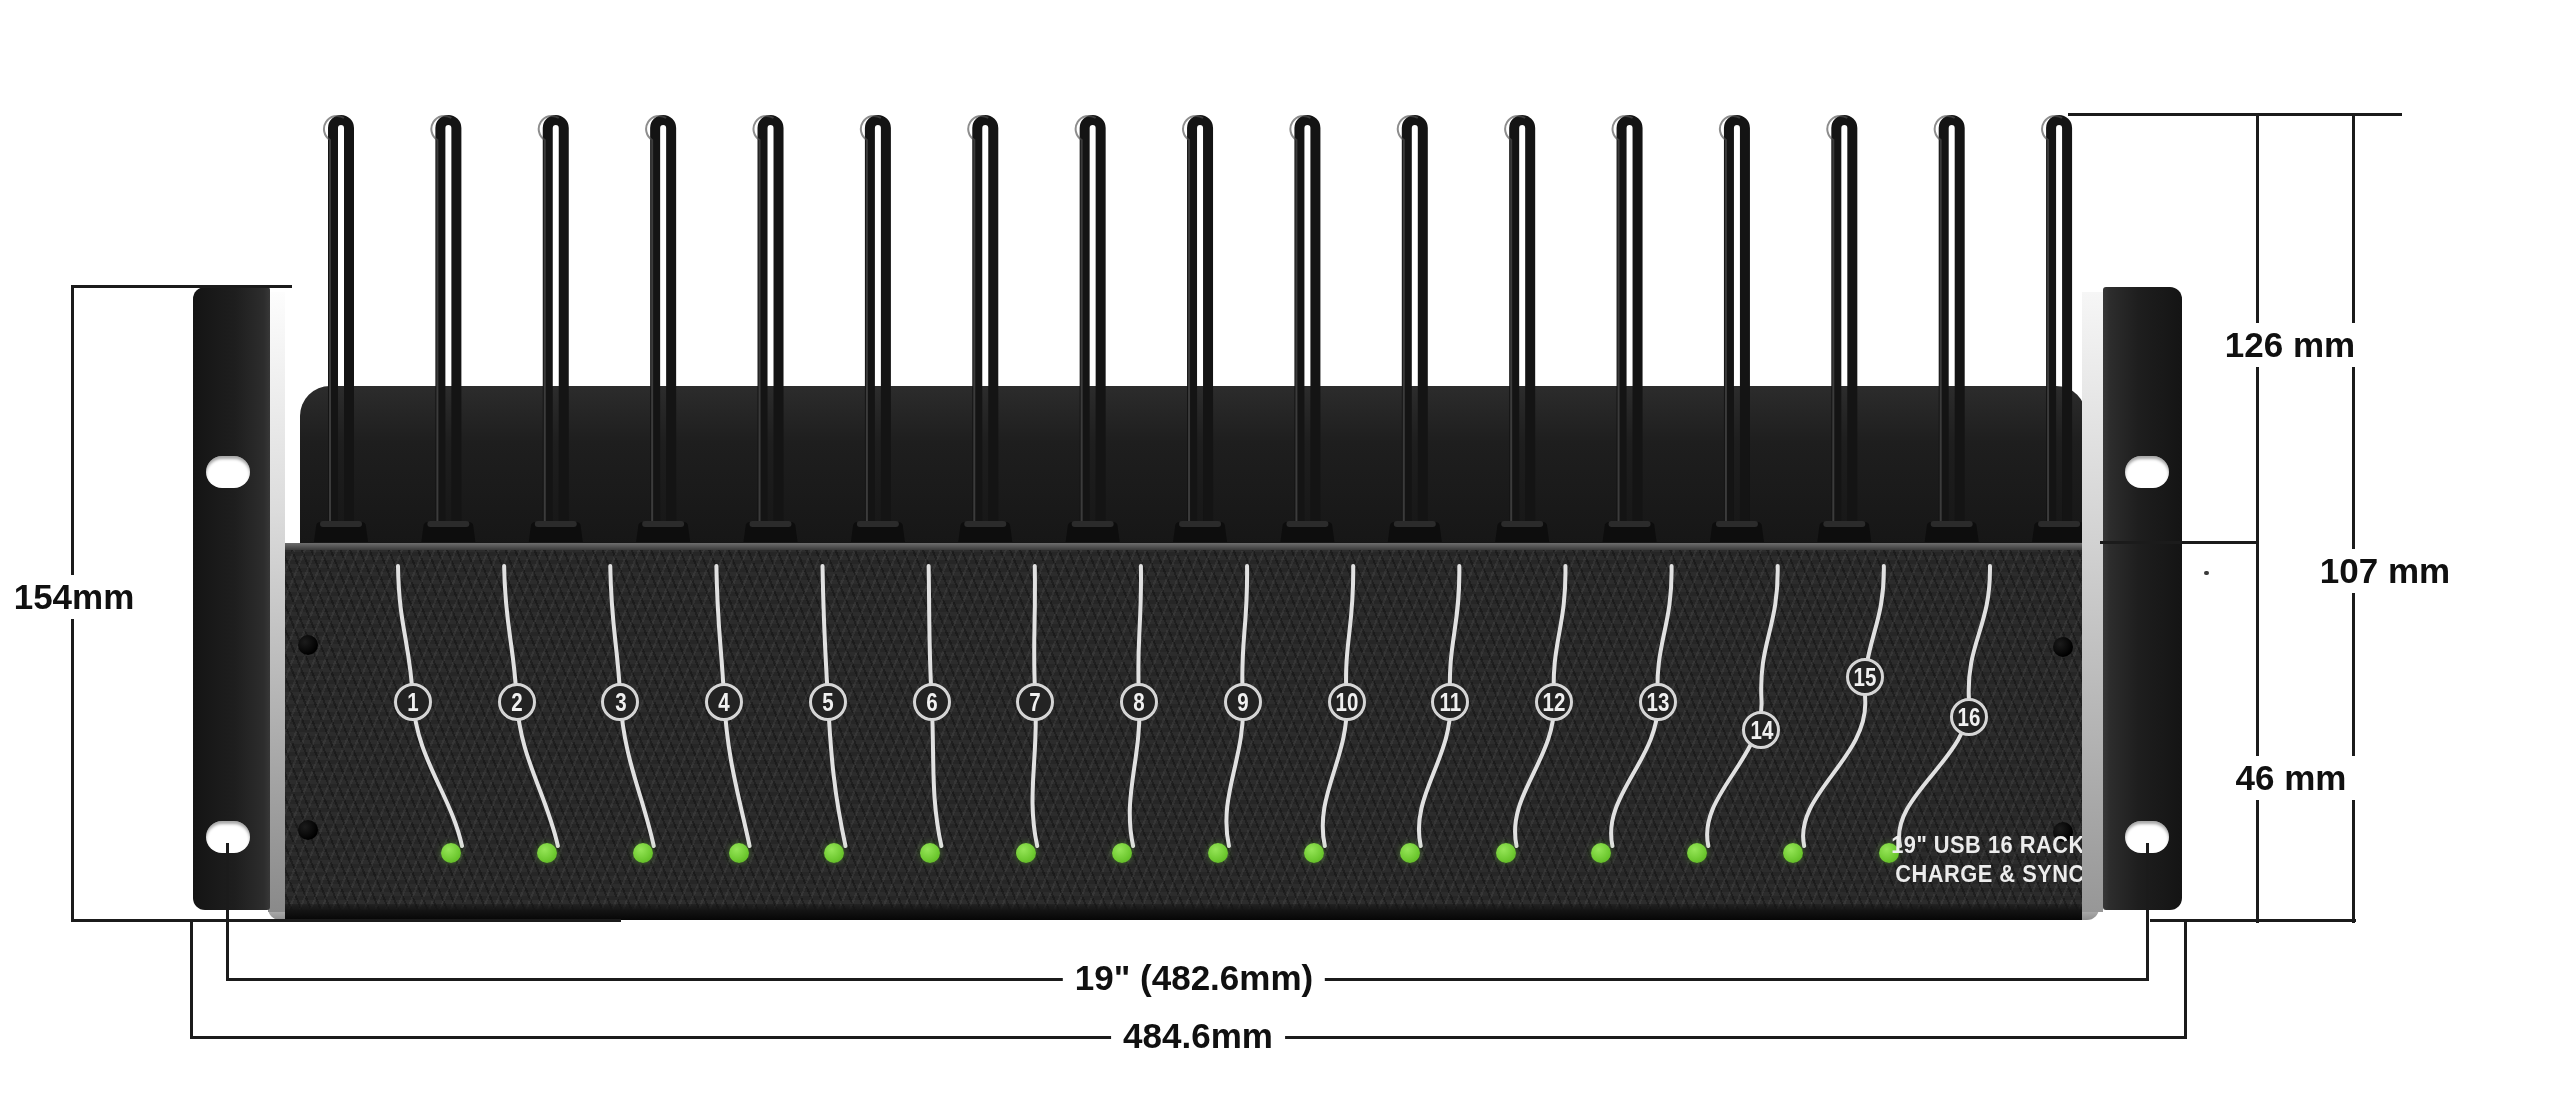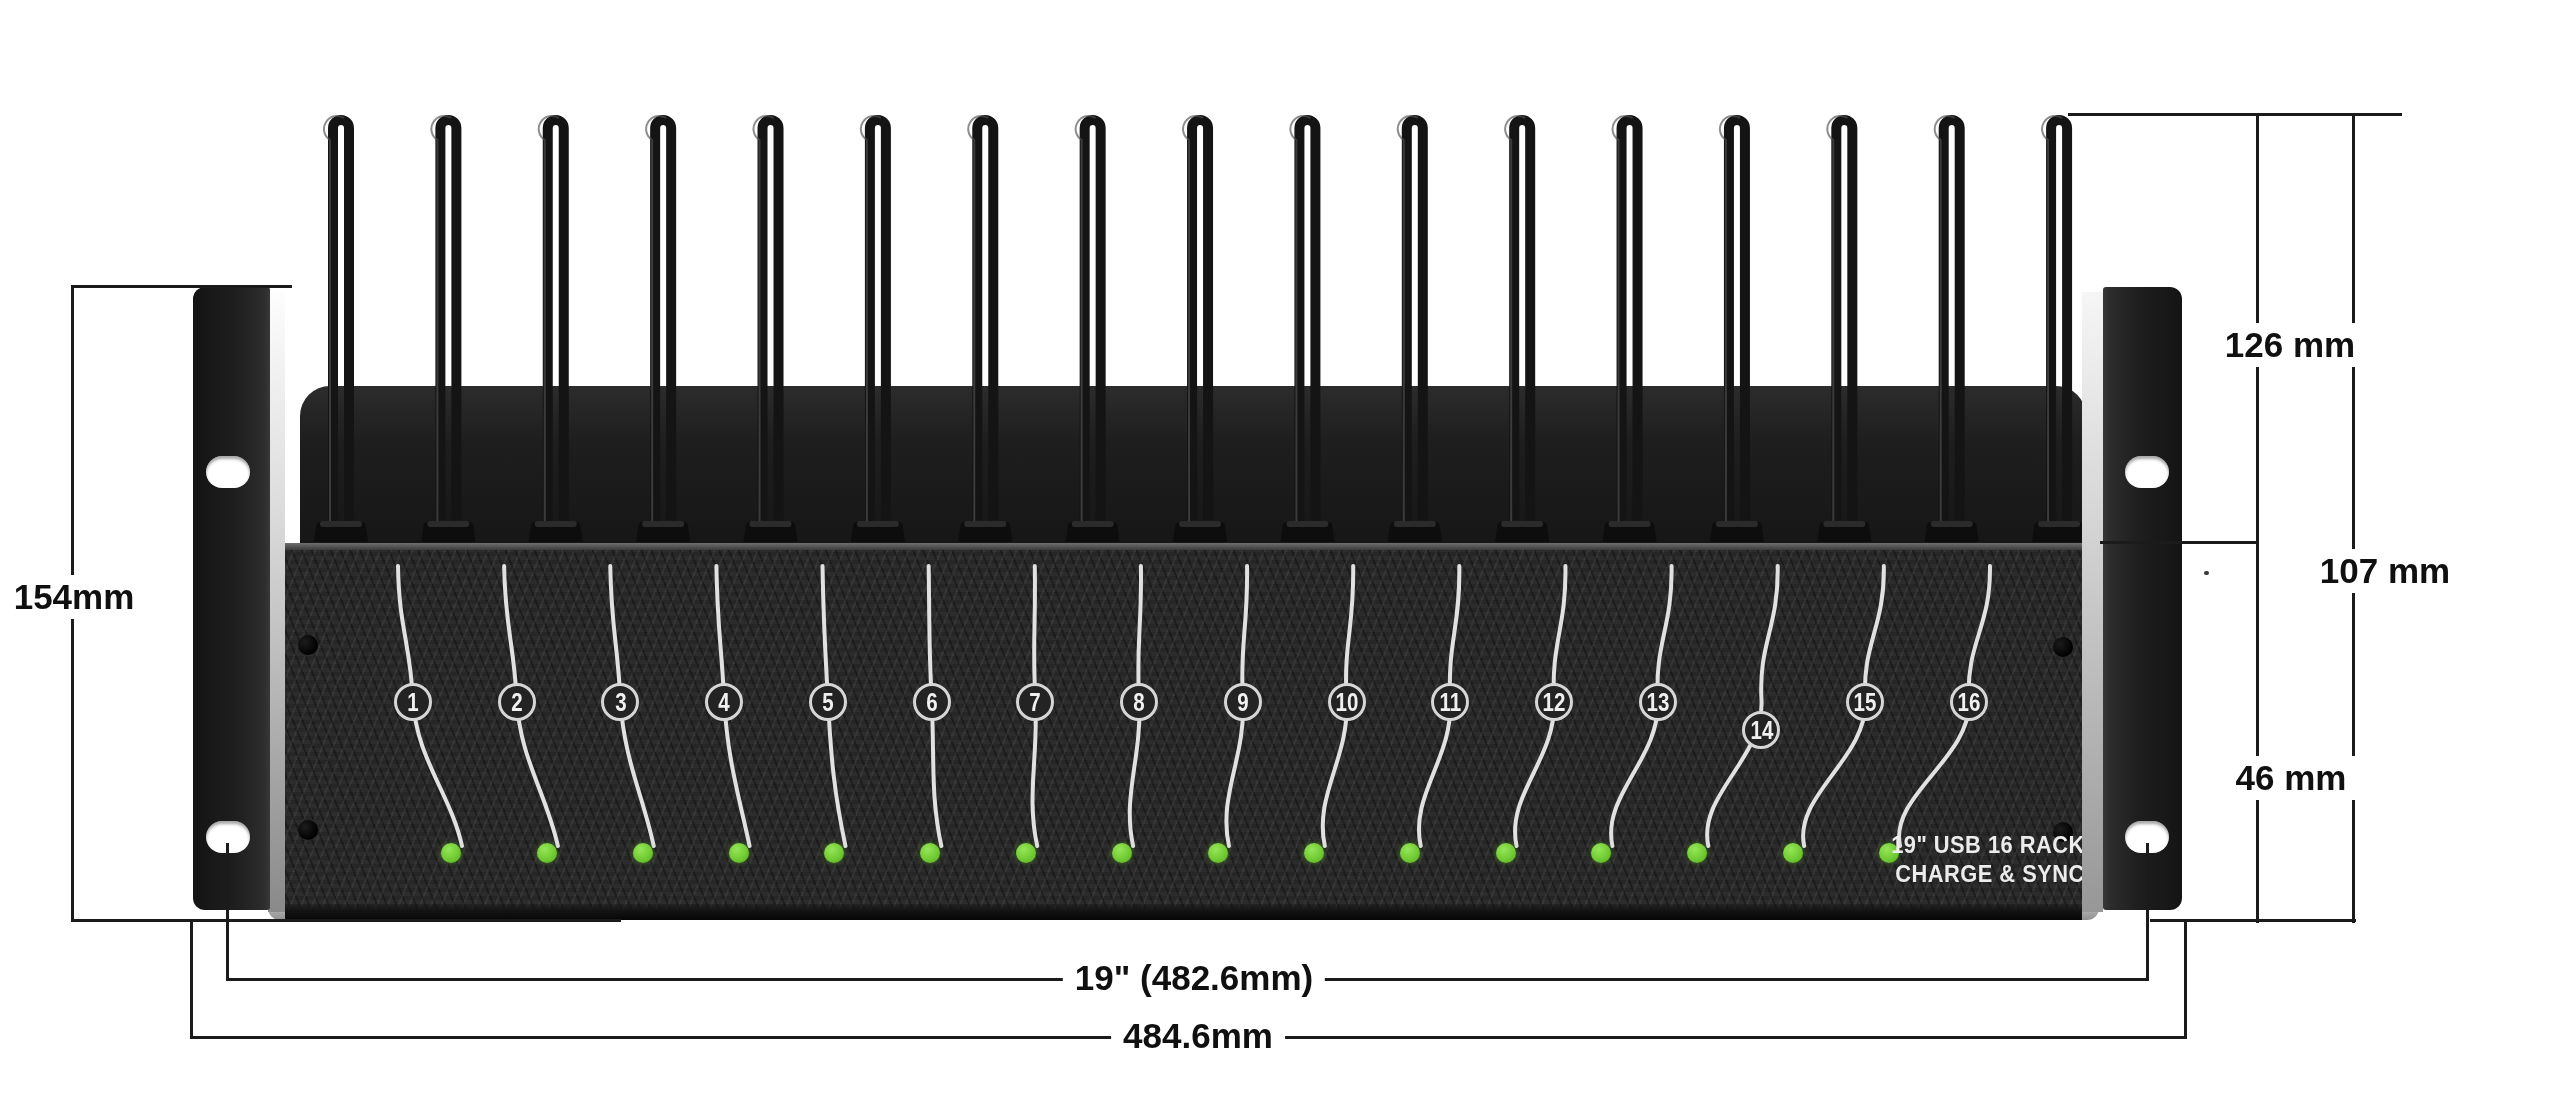--- a/index.html
+++ b/index.html
@@ -210,25 +210,25 @@
       </div>
       <div class="abs led" style="left: 1495.57px; top: 843px;"></div>
       <div class="abs port-circle" style="left: 1638.76px; top: 683px;">
         <span>13</span>
       </div>
       <div class="abs led" style="left: 1591.44px; top: 843px;"></div>
       <div class="abs port-circle" style="left: 1742.49px; top: 683px; margin-top: 28px;">
         <span>14</span>
       </div>
       <div class="abs led" style="left: 1687.31px; top: 843px;"></div>
-      <div class="abs port-circle" style="left: 1846.22px; top: 683px;">
+      <div class="abs port-circle" style="left: 1846.22px; top: 658px;">
         <span>15</span>
       </div>
       <div class="abs led" style="left: 1783.18px; top: 843px;"></div>
-      <div class="abs port-circle" style="left: 1949.95px; top: 683px;">
+      <div class="abs port-circle" style="left: 1949.95px; top: 698px;">
         <span>16</span>
       </div>
       <div class="abs led" style="left: 1879.05px; top: 843px;"></div>
     </div>
 
   <div class="abs screw" style="left:298px;top:635px;"></div>
   <div class="abs screw" style="left:298px;top:820px;"></div>
   <div class="abs screw" style="left:2053px;top:637px;"></div>
   <div class="abs screw" style="left:2053px;top:822px;"></div>
 

